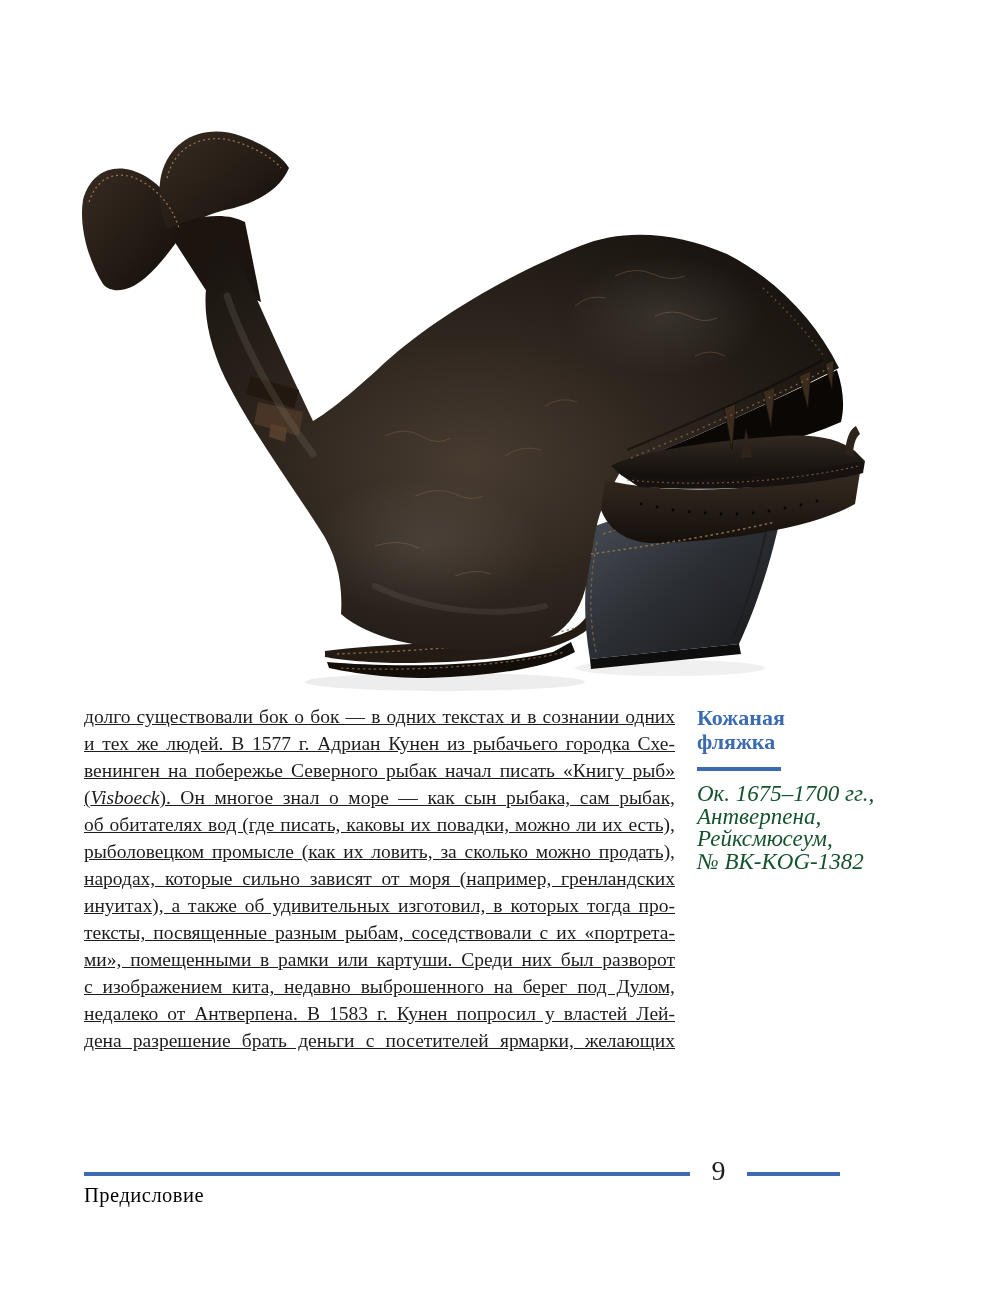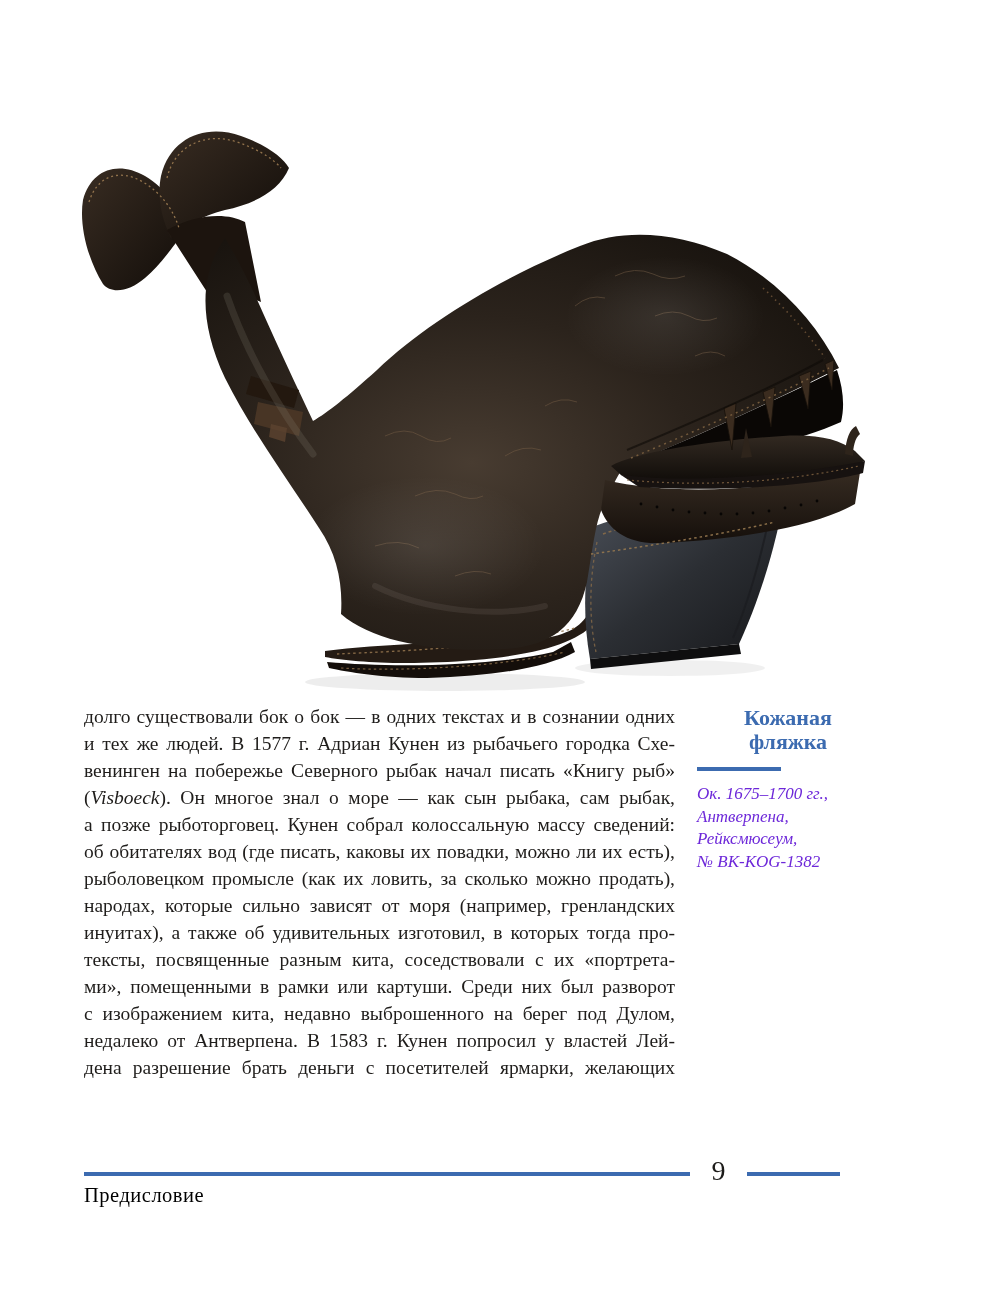--- a/index.html
+++ b/index.html
@@ -17,33 +17,32 @@
 
   
   .body-col{
     position:absolute;left:84px;top:703px;width:591px;
     font-size:19.5px;line-height:27px;color:#1f1d1b;
   }
   .bline{
     text-align:justify;
     text-align-last:justify;
     -moz-text-align-last:justify;
-    height:27px;white-space:normal;
+    height:27px;white-space:normal;text-decoration:underline;
   }
   .bline .it{font-style:italic;}
 
   
   .sidebar{position:absolute;left:697px;top:706px;width:182px;}
   .cap-title{
     margin:0;font-size:22px;line-height:24px;font-weight:bold;
     color:var(--accent,#3c6bb0);
-    text-align:center;
   }
   .cap-rule{width:84px;height:4px;background:var(--accent,#3c6bb0);margin-top:13px;}
-  .cap-meta{margin-top:12px;font-style:italic;font-size:17px;line-height:22.5px;color:#6d28d9;}
+  .cap-meta{margin-top:12px;font-style:italic;font-size:23px;line-height:22.5px;color:#14532d;}
 
   
   .footer-rule{position:absolute;height:3.5px;background:var(--accent,#3c6bb0);top:1172px;}
   .footer-rule.left{left:84px;width:606px;}
   .footer-rule.right{left:747px;width:93px;}
   .page-number{
     position:absolute;left:690px;top:1154px;width:57px;
     text-align:center;font-size:28px;line-height:34px;color:#1d1c1a;
   }
   .running-footer{
@@ -199,26 +198,25 @@
         <path d="M300,480 C350,505 420,512 470,500" stroke="#8d857a" stroke-width="6" stroke-linecap="round" fill="none" opacity="0.16"></path>
       </g>
     </svg>
   </figure>
 
   <main class="body-col">
       <div class="bline"><span>долго существовали бок о бок — в одних текстах и в сознании одних</span></div>
       <div class="bline"><span>и тех же людей. В 1577 г. Адриан Кунен из рыбачьего городка Схе-</span></div>
       <div class="bline"><span>венинген на побережье Северного рыбак начал писать «Книгу рыб»</span></div>
       <div class="bline"><span>(</span><span class="it">Visboeck</span><span>). Он многое знал о море — как сын рыбака, сам рыбак,</span></div>
-      <div class="bline"><span>а позже рыботорговец. Кунен собрал колоссальную массу сведений:</span></div>
       <div class="bline"><span>об обитателях вод (где писать, каковы их повадки, можно ли их есть),</span></div>
       <div class="bline"><span>рыболовецком промысле (как их ловить, за сколько можно продать),</span></div>
       <div class="bline"><span>народах, которые сильно зависят от моря (например, гренландских</span></div>
       <div class="bline"><span>инуитах), а также об удивительных изготовил, в которых тогда про-</span></div>
-      <div class="bline"><span>тексты, посвященные разным кита, соседствовали с их «портрета-</span></div>
+      <div class="bline"><span>тексты, посвященные разным рыбам, соседствовали с их «портрета-</span></div>
       <div class="bline"><span>ми», помещенными в рамки или картуши. Среди них был разворот</span></div>
       <div class="bline"><span>с изображением кита, недавно выброшенного на берег под Дулом,</span></div>
       <div class="bline"><span>недалеко от Антверпена. В 1583 г. Кунен попросил у властей Лей-</span></div>
       <div class="bline"><span>дена разрешение брать деньги с посетителей ярмарки, желающих</span></div>
     </main>
 
   <aside class="sidebar">
     <h2 class="cap-title">
         <div>Кожаная</div>
         <div>фляжка</div>

